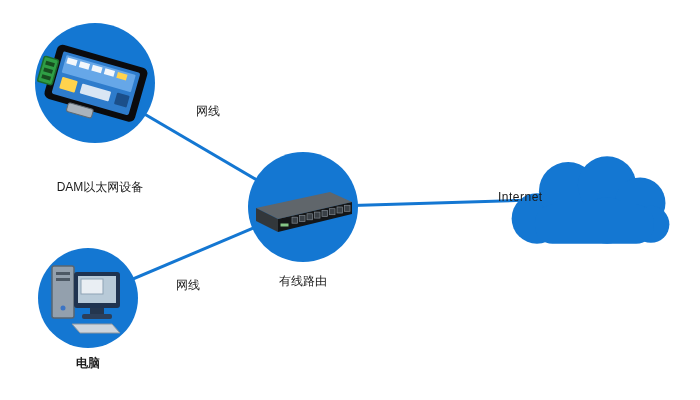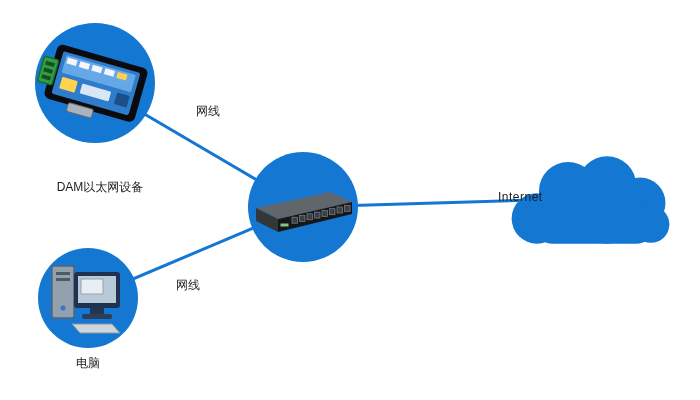--- a/index.html
+++ b/index.html
@@ -43,21 +43,21 @@
   }
   .label {
     position: absolute;
     z-index: 3;
     font-size: 12px;
     line-height: 1.2;
     white-space: nowrap;
   }
   .label-dam      { left: 10px;  top: 148px; width: 180px; text-align: center; margin-top: 32px; }
   .label-router   { left: 248px; top: 274px; width: 110px; text-align: center; }
-  .label-pc       { left: 38px;  top: 356px; width: 100px; text-align: center; }
+  .label-pc       { left: 38px;  top: 356px; width: 100px; text-align: center; font-weight: bold; }
   .label-internet { left: 498px; top: 190px; width: 185px; text-align: left; letter-spacing: 0.5px; }
   .edge-label-1   { left: 196px; top: 104px; }
   .edge-label-2   { left: 176px; top: 278px; }
 </style>
 </head>
 <body>
 
 <div class="canvas">
 
   <svg class="edges" viewBox="0 0 700 400" xmlns="http://www.w3.org/2000/svg">
@@ -132,18 +132,19 @@
       <circle cx="72" cy="52" r="30"></circle>
       <circle cx="112" cy="46" r="30"></circle>
       <circle cx="146" cy="64" r="26"></circle>
       <circle cx="157" cy="86" r="19"></circle>
       <circle cx="112" cy="82" r="24"></circle>
       <rect x="38" y="66" width="122" height="40" rx="18"></rect>
     </g>
   </svg>
 
   <div class="label label-dam">DAM以太网设备</div>
+  <div class="label label-router">有线路由</div>
   <div class="label label-pc">电脑</div>
   <div class="label label-internet">Internet</div>
   <div class="label edge-label-1">网线</div>
   <div class="label edge-label-2">网线</div>
 
 </div>
 
 </body></html>

